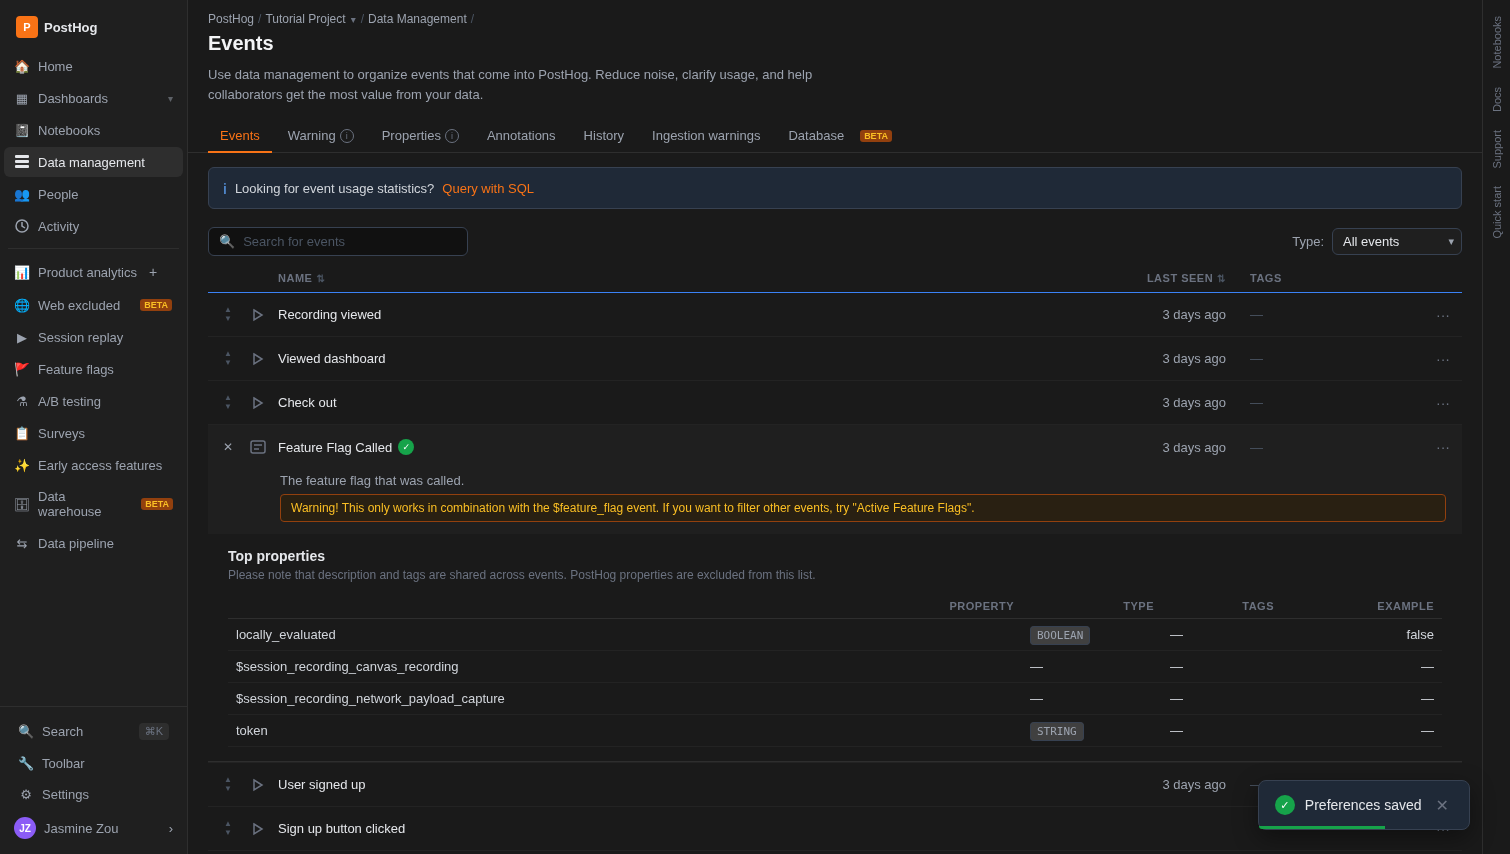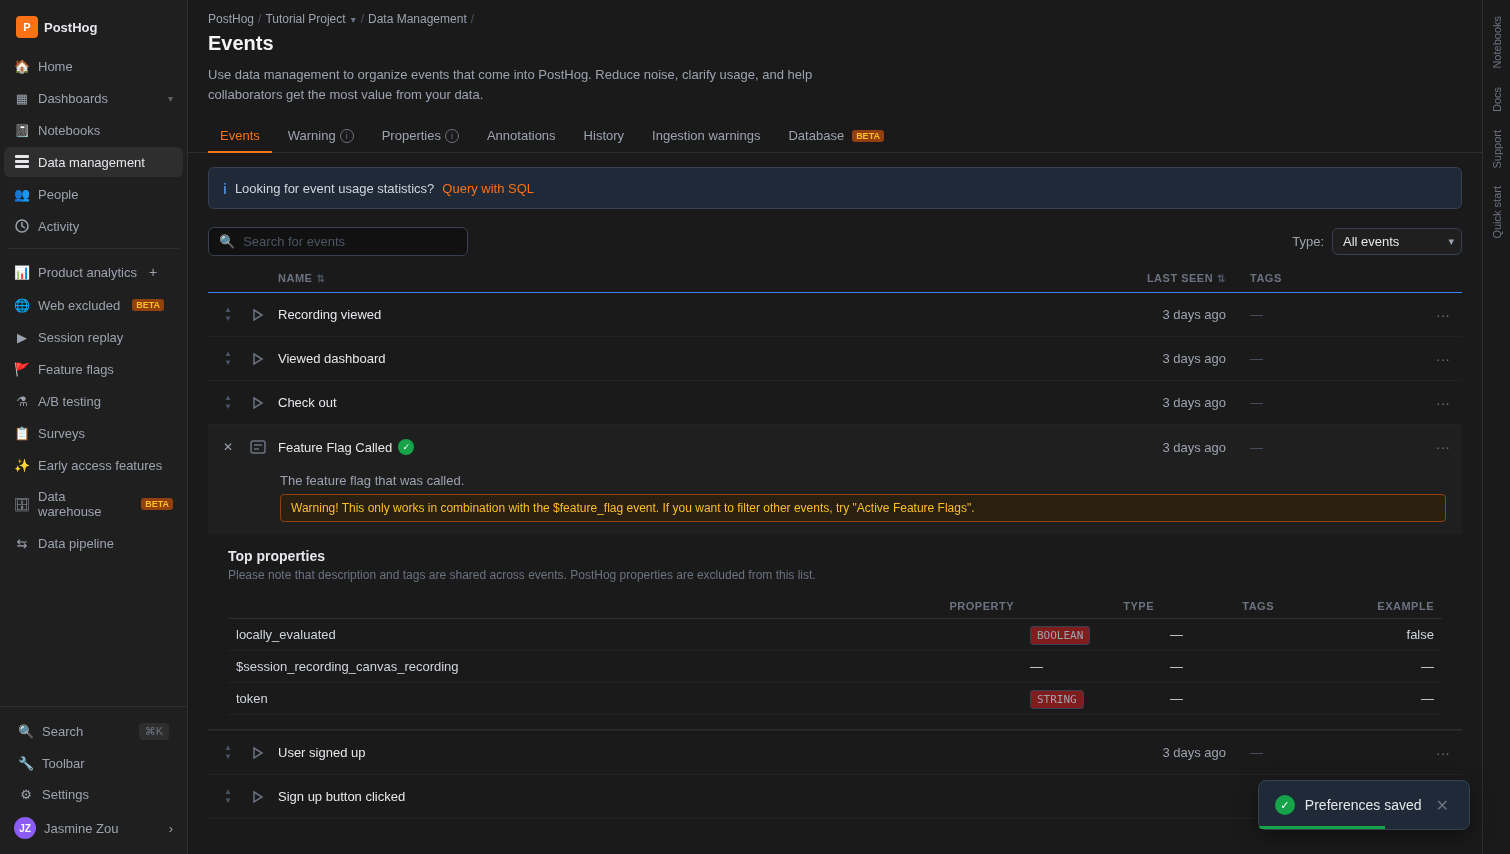--- a/index.html
+++ b/index.html
@@ -61,21 +61,21 @@
     .sidebar-item .icon { width: 16px; height: 16px; flex-shrink: 0; display: flex; align-items: center; justify-content: center; }
     .sidebar-item .chevron { margin-left: auto; opacity: 0.5; font-size: 10px; }
     .sidebar-divider { height: 1px; background: #2e2e2e; margin: 6px 8px; }
     .beta-badge {
       background: #92400e;
       color: #fbbf24;
       font-size: 9px;
       padding: 1px 4px;
       border-radius: 3px;
       font-weight: 700;
-      margin-left: 4px;
+      margin-left: 12px;
     }
     .sidebar-bottom {
       margin-top: auto;
       border-top: 1px solid #2e2e2e;
       padding: 8px 4px;
     }
     .sidebar-user {
       display: flex;
       align-items: center;
       gap: 8px;
@@ -379,21 +379,21 @@
       padding: 6px 8px;
       border-bottom: 1px solid #2e2e2e;
     }
     .props-table td {
       padding: 8px 8px;
       border-bottom: 1px solid #232323;
       color: #d1d5db;
       font-size: 13px;
     }
     .type-badge {
-      background: #7f1d1d;
+      background: #404040;
       border: 1px solid #374151;
       border-radius: 4px;
       padding: 2px 6px;
       font-size: 11px;
       color: #9ca3af;
       font-family: monospace;
     }
     .example-val { color: #6b7280; font-size: 12px; text-align: right; }
     .dash { color: #4b5563; }
 
@@ -736,20 +736,26 @@
               <td class="dash">—</td>
               <td class="example-val">false</td>
             </tr>
             <tr>
               <td>$session_recording_canvas_recording</td>
               <td class="dash">—</td>
               <td class="dash">—</td>
               <td class="dash example-val">—</td>
             </tr>
             <tr>
+              <td>$session_recording_network_payload_capture</td>
+              <td class="dash">—</td>
+              <td class="dash">—</td>
+              <td class="dash example-val">—</td>
+            </tr>
+            <tr>
               <td>token</td>
               <td><span class="type-badge">STRING</span></td>
               <td class="dash">—</td>
               <td class="dash example-val">—</td>
             </tr>
           </tbody>
         </table>
       </div>
     </div>
 

